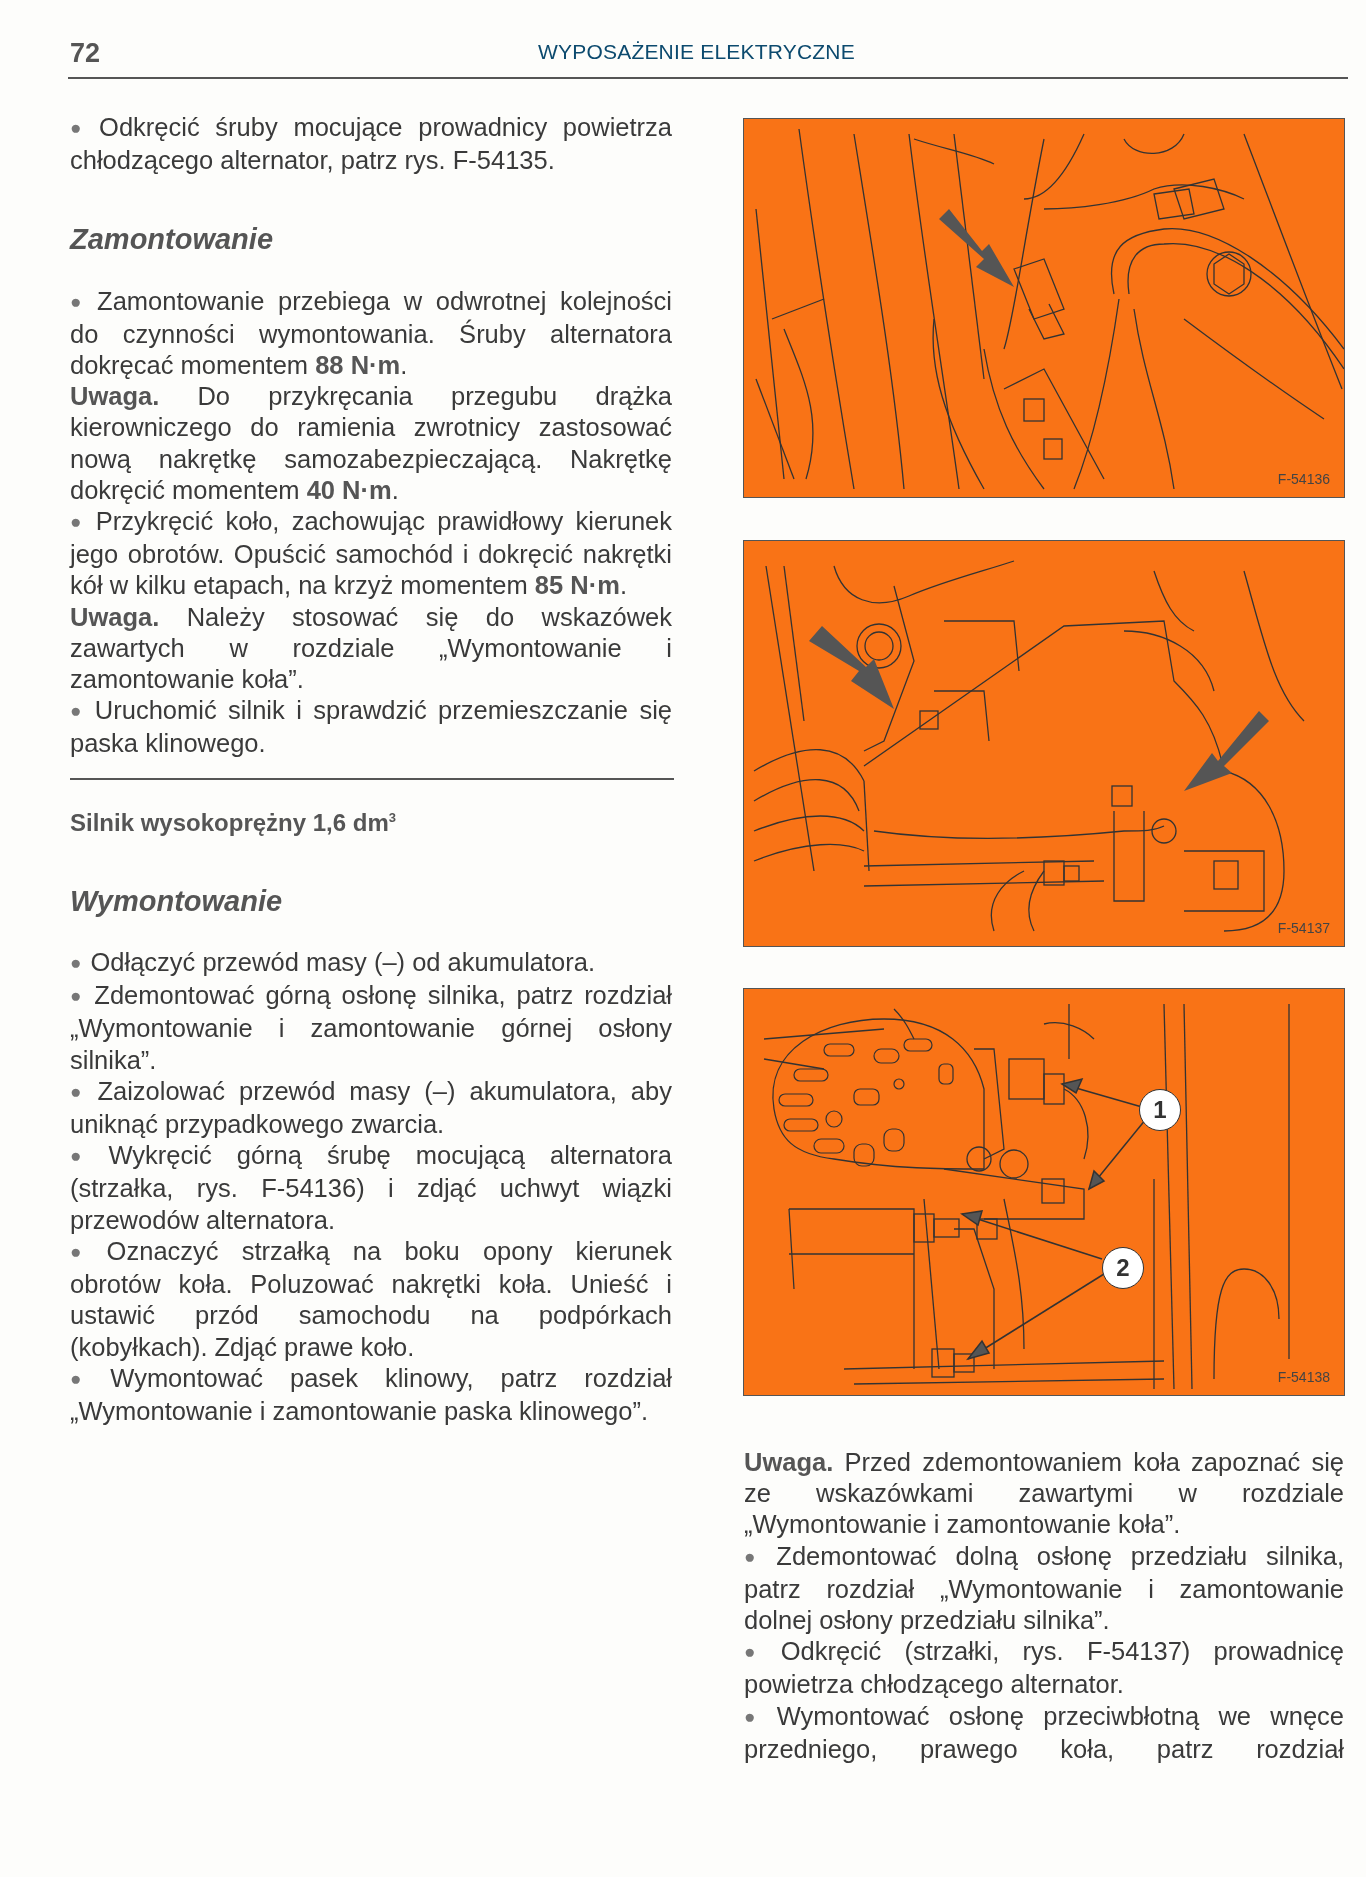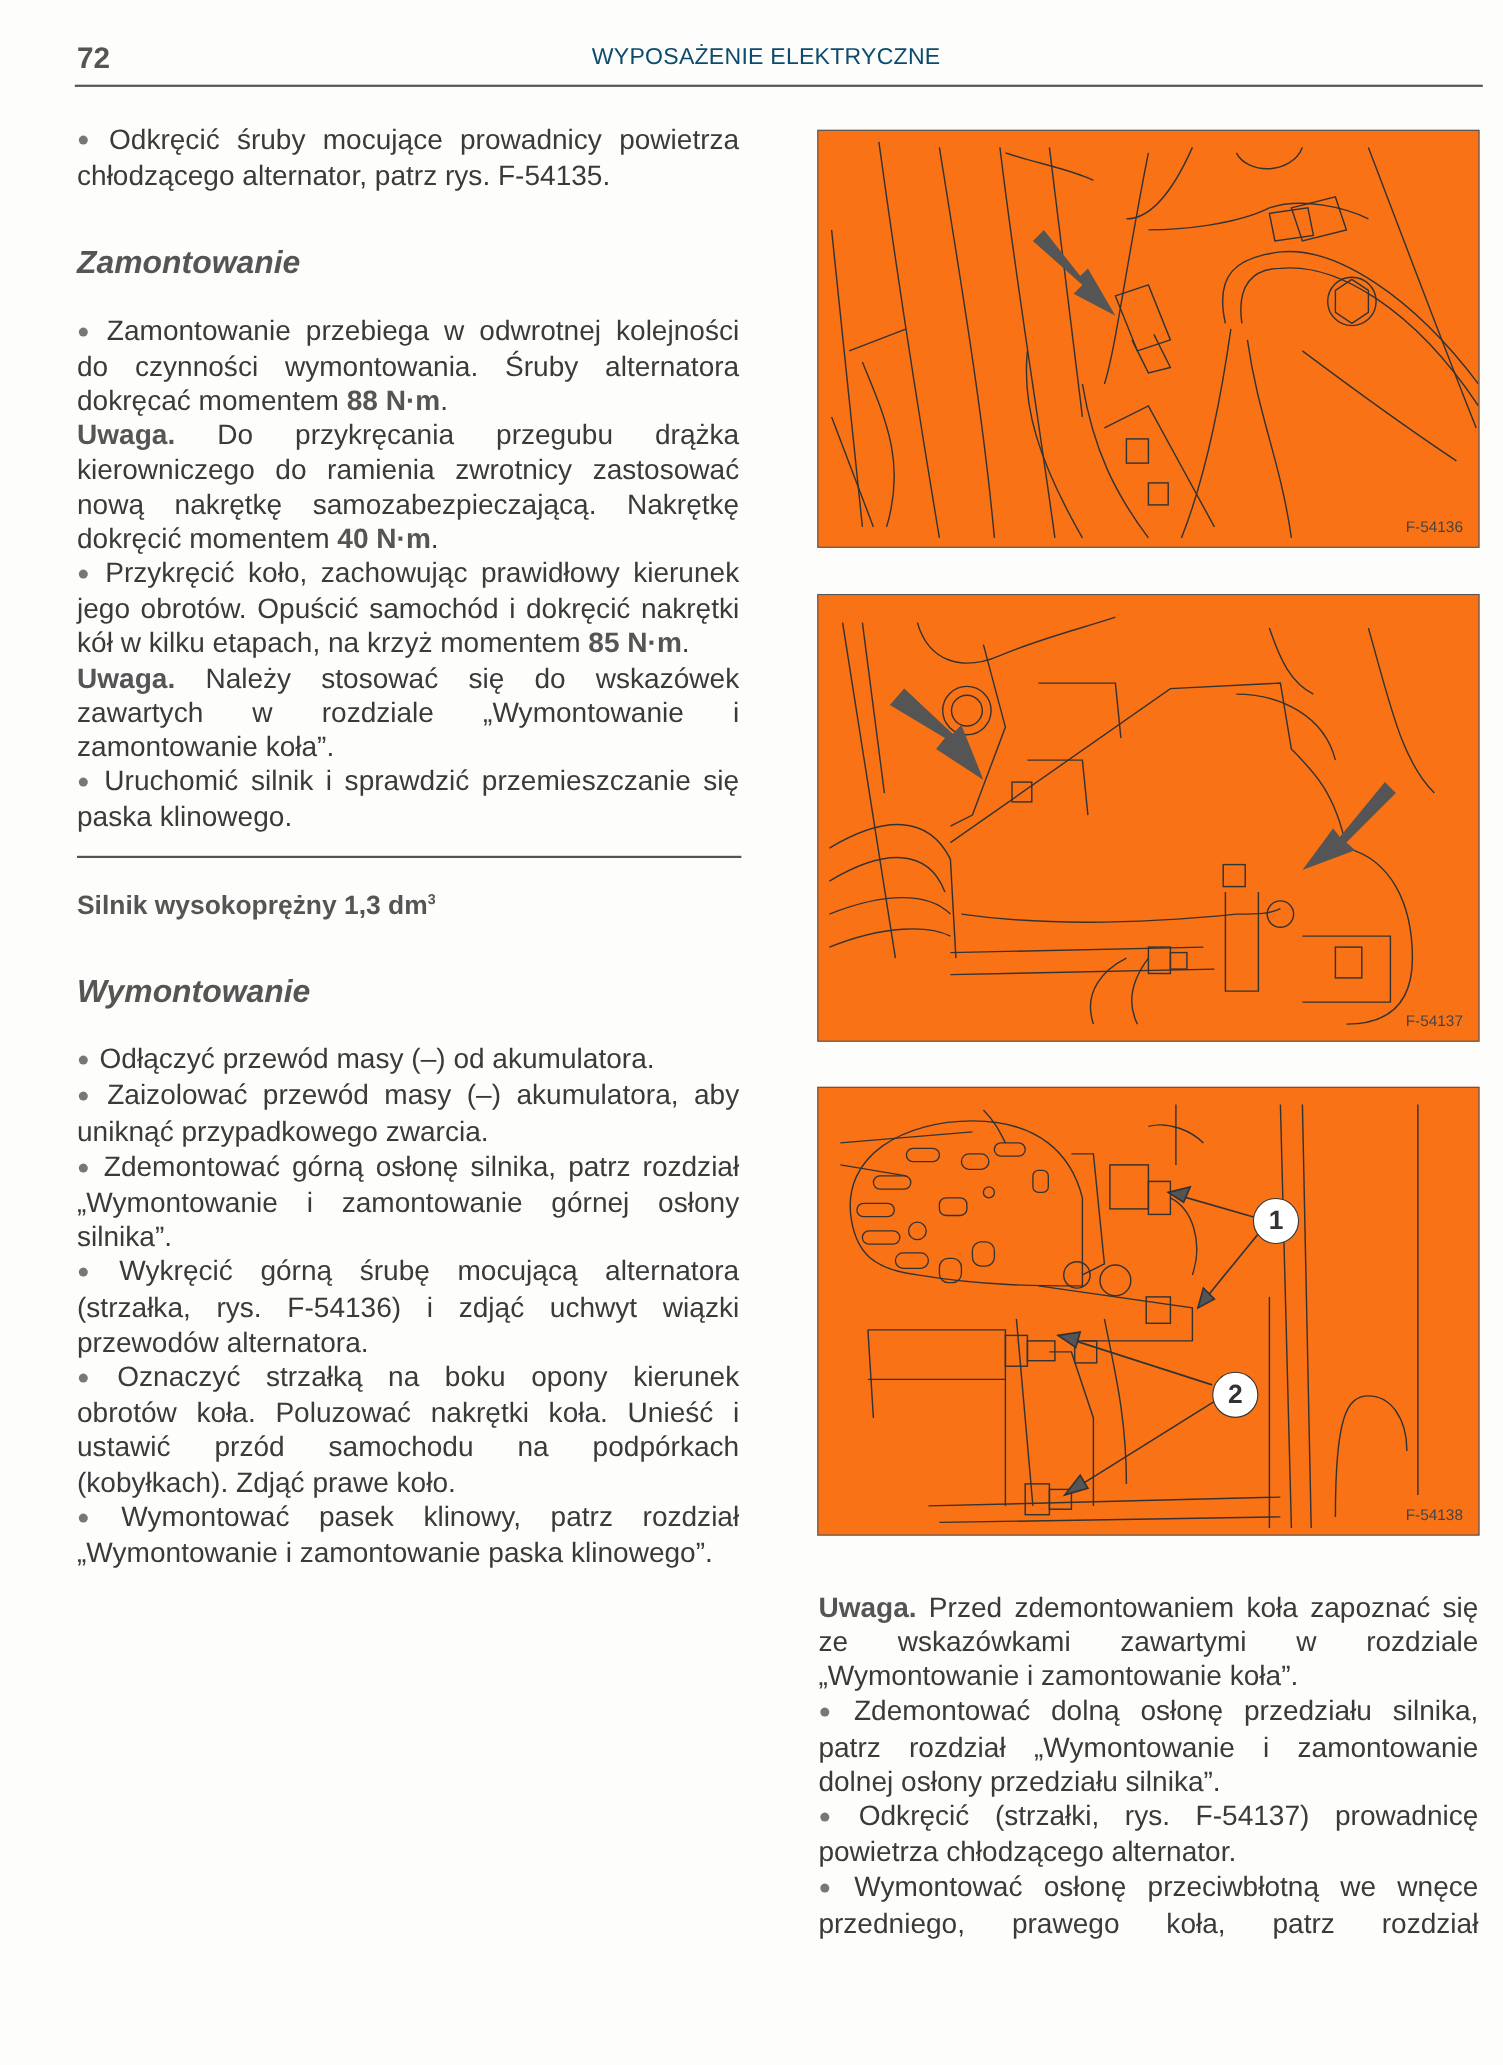--- a/index.html
+++ b/index.html
@@ -34,27 +34,27 @@
 
   <div class="subhead">Zamontowanie</div>
 
   <p class="bullet"><span>Zamontowanie przebiega w odwrotnej kolejności do czynności wymontowania. Śruby alternatora dokręcać momentem </span><b>88 N·m</b>.</p>
   <p><span class="uwaga">Uwaga.</span><span> Do przykręcania przegubu drążka kierowniczego do ramienia zwrotnicy zastosować nową nakrętkę samozabezpieczającą. Nakrętkę dokręcić momentem </span><b>40 N·m</b>.</p>
   <p class="bullet"><span>Przykręcić koło, zachowując prawidłowy kierunek jego obrotów. Opuścić samochód i dokręcić nakrętki kół w kilku etapach, na krzyż momentem </span><b>85 N·m</b>.</p>
   <p><span class="uwaga">Uwaga.</span><span> Należy stosować się do wskazówek zawartych w rozdziale „Wymontowanie i zamontowanie koła”.</span></p>
   <p class="bullet"><span>Uruchomić silnik i sprawdzić przemieszczanie się paska klinowego.</span></p>
 
   <div class="section-rule"></div>
-  <div class="section-title"><span>Silnik wysokoprężny 1,3 dm</span><sup>3</sup></div>
+  <div class="section-title"><span>Silnik wysokoprężny 1,6 dm</span><sup>3</sup></div>
 
   <div class="subhead">Wymontowanie</div>
 
   <p class="bullet"><span>Odłączyć przewód masy (–) od akumulatora.</span></p>
+  <p class="bullet"><span>Zdemontować górną osłonę silnika, patrz rozdział „Wymontowanie i zamontowanie górnej osłony silnika”.</span></p>
   <p class="bullet"><span>Zaizolować przewód masy (–) akumulatora, aby uniknąć przypadkowego zwarcia.</span></p>
-  <p class="bullet"><span>Zdemontować górną osłonę silnika, patrz rozdział „Wymontowanie i zamontowanie górnej osłony silnika”.</span></p>
   <p class="bullet"><span>Wykręcić górną śrubę mocującą alternatora (strzałka, rys. F-54136) i zdjąć uchwyt wiązki przewodów alternatora.</span></p>
   <p class="bullet"><span>Oznaczyć strzałką na boku opony kierunek obrotów koła. Poluzować nakrętki koła. Unieść i ustawić przód samochodu na podpórkach (kobyłkach). Zdjąć prawe koło.</span></p>
   <p class="bullet"><span>Wymontować pasek klinowy, patrz rozdział „Wymontowanie i zamontowanie paska klinowego”.</span></p>
 </div>
 
 <div class="figure" style="left:743px; top:118px; width:600px; height:378px;">
   <svg viewBox="0 0 600 378" fill="none" stroke="#333" stroke-width="1.3">
     <path d="M55 10 C70 120 90 250 110 370"></path>
     <path d="M110 15 C130 140 150 260 160 370"></path>
     <path d="M12 90 L40 360"></path>

